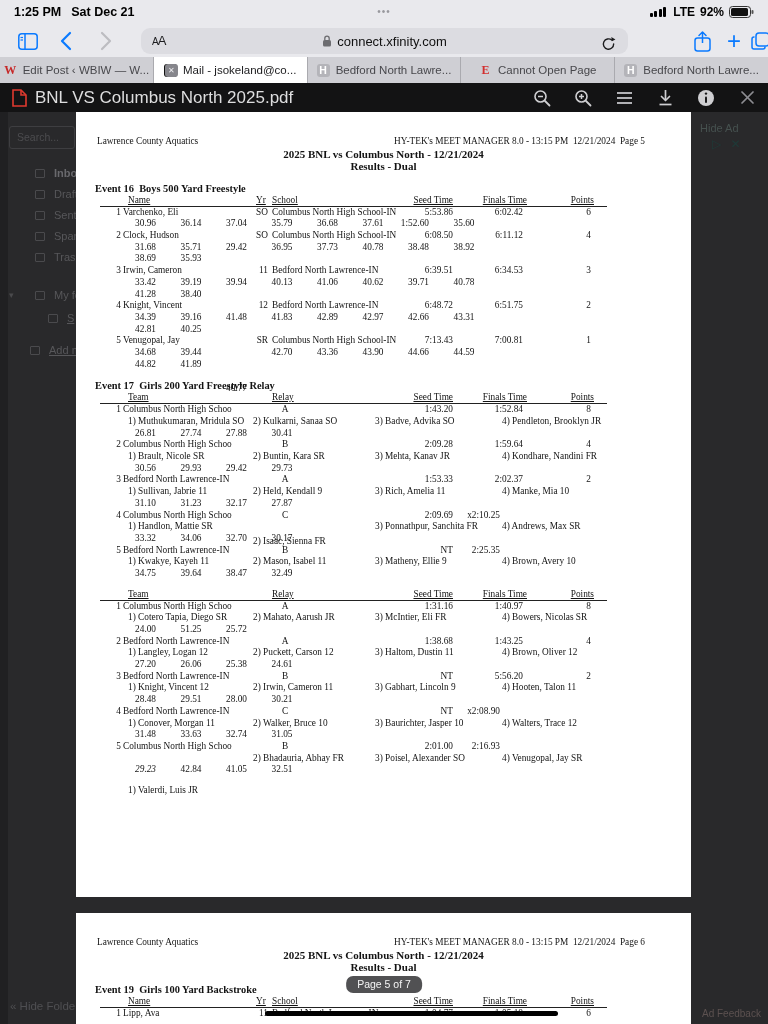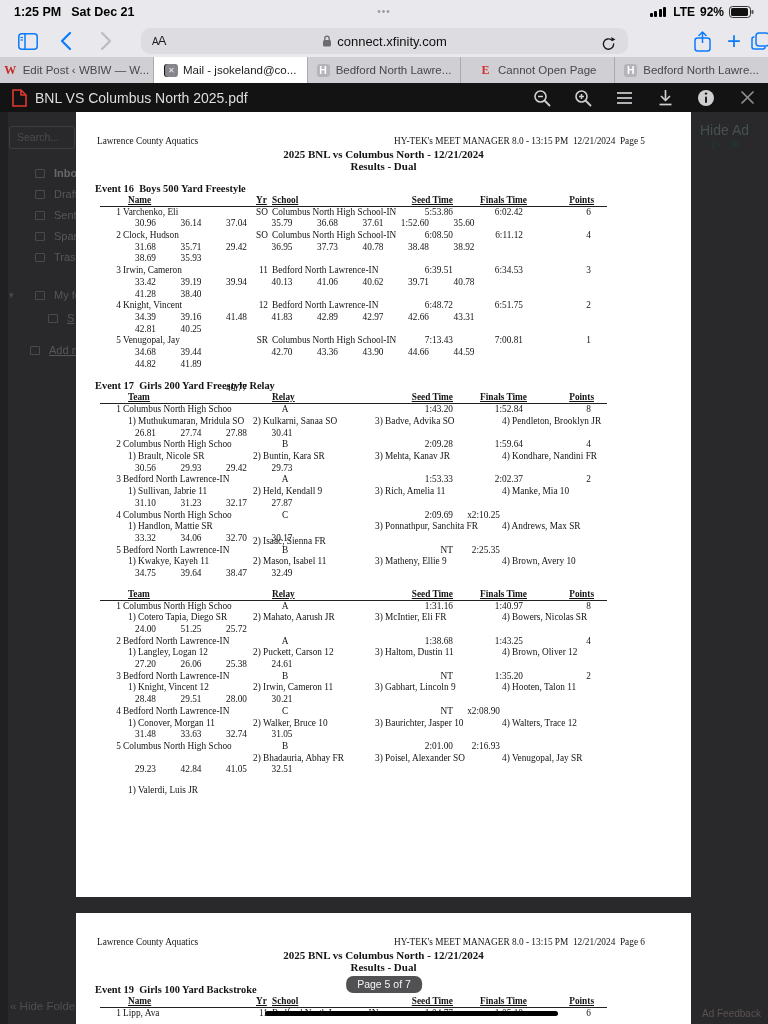--- a/index.html
+++ b/index.html
@@ -22,40 +22,40 @@
 .reload{position:absolute;right:8px;top:4px}
 
 .tabbar{position:absolute;top:57px;left:0;width:768px;height:26px;background:#c9c9ce;display:flex;z-index:40}
 .tab{flex:1;display:flex;align-items:center;justify-content:center;gap:6px;font-size:11.5px;color:#48484c;background:#cfcfd4;border-right:1px solid #aaaaaf;position:relative;overflow:hidden;white-space:nowrap}
 .tab:last-child{border-right:none}
 .tab.active{background:#ffffff;color:#1b1b1d}
 .tab-close{position:absolute;left:11px;width:13px;height:13px;border-radius:3px;background:#86868c;color:#ededf0;font-size:8px;line-height:13px;text-align:center}
 .favicon{width:13px;height:13px;border-radius:3px;font-size:10.5px;font-weight:bold;line-height:13px;text-align:center;flex:0 0 13px}
 
 .pdfbar{position:absolute;top:83px;left:0;width:768px;height:29px;background:#131314;display:flex;align-items:center;z-index:40;padding:0 12px}
-.pdf-title{color:#dededf;font-size:14px;margin-left:8px}
+.pdf-title{color:#dededf;font-size:17px;margin-left:8px}
 .pdfbar .right{margin-left:auto;display:flex;align-items:center;gap:23px}
 .pico{width:18px;height:18px;display:flex;align-items:center;justify-content:center}
 
 .bgedge{position:absolute;left:0;top:112px;width:8px;height:912px;background:#202022;z-index:1}
 .bg-search{position:absolute;left:9px;top:126px;width:66px;height:23px;border:1px solid #3e3e41;border-radius:3px;color:#4c4c4f;font-size:10.5px;line-height:21px;padding-left:7px;z-index:1;overflow:hidden;white-space:nowrap}
 .bg-item{position:absolute;left:0;width:76px;height:20px;color:#57575a;font-size:11px;line-height:20px;z-index:1;overflow:hidden;white-space:nowrap}
 .bg-item .bx{display:inline-block;width:10px;height:9px;border:1px solid #4a4a4d;border-radius:1px;margin:0 9px 0 35px;vertical-align:-1px}
 .bg-item.bold{color:#69696d;font-weight:bold}
 .bg-caret{position:absolute;left:9px;color:#4a4a4d;font-size:9px;z-index:1}
 .bg-under{text-decoration:underline}
 .bg-text{position:absolute;z-index:1;white-space:nowrap}
 
 .page{position:absolute;left:76px;width:615px;background:#fff;color:#131313;z-index:10;font-family:"Liberation Serif",serif;overflow:hidden}
 #page0{top:112px;height:785px}
 #page1{top:913px;height:240px}
 .pcontent{padding-top:24px}
 .pline{position:relative;height:11.7px;font-size:9.3px;line-height:11.6px}
 .abs{position:absolute;top:0;white-space:pre}
-.b{font-weight:bold}
+.b{font-weight:normal}
 .u{text-decoration:underline}
 .tline{height:12.5px;font-size:11px;line-height:12.5px;text-align:center;font-weight:bold;position:relative}
 .ev-h{font-size:10.4px;font-weight:bold;padding-left:19px;height:13px;line-height:13px;white-space:pre}
 .event{margin-top:9px}
 .hdr{height:12px}
 .rule{position:absolute;left:24px;right:84px;bottom:0;border-bottom:1px solid #222}
 .strikebar{position:absolute;left:189px;top:3px;width:293px;height:5.5px;background:#000;border-radius:3px;z-index:2}
 .pill{position:absolute;top:976px;left:50%;transform:translateX(-50%);background:rgba(70,70,72,.94);color:#f4f4f4;font-size:10.5px;padding:2px 11px 3px;border-radius:7px;z-index:25;font-family:"Liberation Sans",sans-serif;box-shadow:0 0 0 .5px rgba(255,255,255,.15)}
 svg{display:block}
 </style>
@@ -218,21 +218,21 @@
     <div class="bg-item bold" style="top: 163px;"><span class="bx"></span><span>Inbox</span></div>
     <div class="bg-item" style="top: 184px;"><span class="bx"></span><span>Drafts</span></div>
     <div class="bg-item" style="top: 205px;"><span class="bx"></span><span>Sent</span></div>
     <div class="bg-item" style="top: 226px;"><span class="bx"></span><span>Spam</span></div>
     <div class="bg-item" style="top: 247px;"><span class="bx"></span><span>Trash</span></div>
   </div>
 <span class="bg-caret" style="top:290px">▾</span>
 <div class="bg-item" style="top:285px"><span class="bx"></span><span>My fol</span></div>
 <div class="bg-item" style="top:308px;padding-left:13px"><span class="bx"></span><span class="bg-under">S</span></div>
 <div class="bg-item" style="top:340px;padding-left:0"><span class="bx" style="margin-left:30px"></span><span class="bg-under">Add m</span></div>
-<div class="bg-text" style="left:700px;top:122px;color:#46514f;font-size:14px">Hide Ad</div>
+<div class="bg-text" style="left:700px;top:122px;color:#46514f;font-size:11px">Hide Ad</div>
 <div class="bg-text" style="left:712px;top:137px;color:#1e3a38;font-size:12px;letter-spacing:3px">▷ ✕</div>
 <div class="bg-text" style="left:10px;top:1000px;color:#4f4f52;font-size:11.5px">« Hide Folder</div>
 <div class="bg-text" style="left:702px;top:1008px;color:#5c5150;font-size:10px">Ad Feedback</div>
 
 <div class="page" id="page0">
     <div class="pcontent">
       <div class="pline">
         <span class="abs" style="left: 21px;">Lawrence County Aquatics</span>
         <span class="abs" style="right: 46px;">HY-TEK's MEET MANAGER 8.0 - 13:15 PM  12/21/2024  Page 5</span>
       </div>
@@ -516,21 +516,21 @@
           <span class="abs" style="right: 535px;">27.20</span>
           <span class="abs" style="right: 489.5px;">26.06</span>
           <span class="abs" style="right: 444px;">25.38</span>
           <span class="abs" style="right: 398.5px;">24.61</span>
         </div>
         <div class="pline">
           <span class="abs" style="right: 570px;">3</span>
           <span class="abs" style="left: 47px;">Bedford North Lawrence-IN</span>
           <span class="abs" style="left: 209px; transform: translateX(-50%);">B</span>
           <span class="abs" style="right: 238px;">NT</span>
-          <span class="abs" style="right: 168px;">1:35.20</span>
+          <span class="abs" style="right: 168px;">5:56.20</span>
           <span class="abs" style="right: 100px;">2</span>
         </div>
         <div class="pline">
           <span class="abs" style="left: 52px;">1) Knight, Vincent 12</span>
           <span class="abs" style="left: 177px;">2) Irwin, Cameron 11</span>
           <span class="abs" style="left: 299px;">3) Gabhart, Lincoln 9</span>
           <span class="abs" style="left: 426px;">4) Hooten, Talon 11</span>
         </div>
         <div class="pline">
           <span class="abs" style="right: 535px;">28.48</span>
@@ -564,21 +564,21 @@
           <span class="abs" style="right: 238px;">2:01.00</span>
           <span class="abs" style="right: 191px;">2:16.93</span>
         </div>
         <div class="pline">
           <span class="abs" style="left: 52px; margin-top: 32px;">1) Valerdi, Luis JR</span>
           <span class="abs" style="left: 177px;">2) Bhadauria, Abhay FR</span>
           <span class="abs" style="left: 299px;">3) Poisel, Alexander SO</span>
           <span class="abs" style="left: 426px;">4) Venugopal, Jay SR</span>
         </div>
         <div class="pline">
-          <span class="abs" style="right: 535px;">29.23</span>
+          <span class="abs" style="right: 535px; font-style: italic;">29.23</span>
           <span class="abs" style="right: 489.5px;">42.84</span>
           <span class="abs" style="right: 444px;">41.05</span>
           <span class="abs" style="right: 398.5px;">32.51</span>
         </div>
       </div>
     </div>
   </div>
 <div class="page" id="page1">
     <div class="pcontent">
       <div class="pline">

